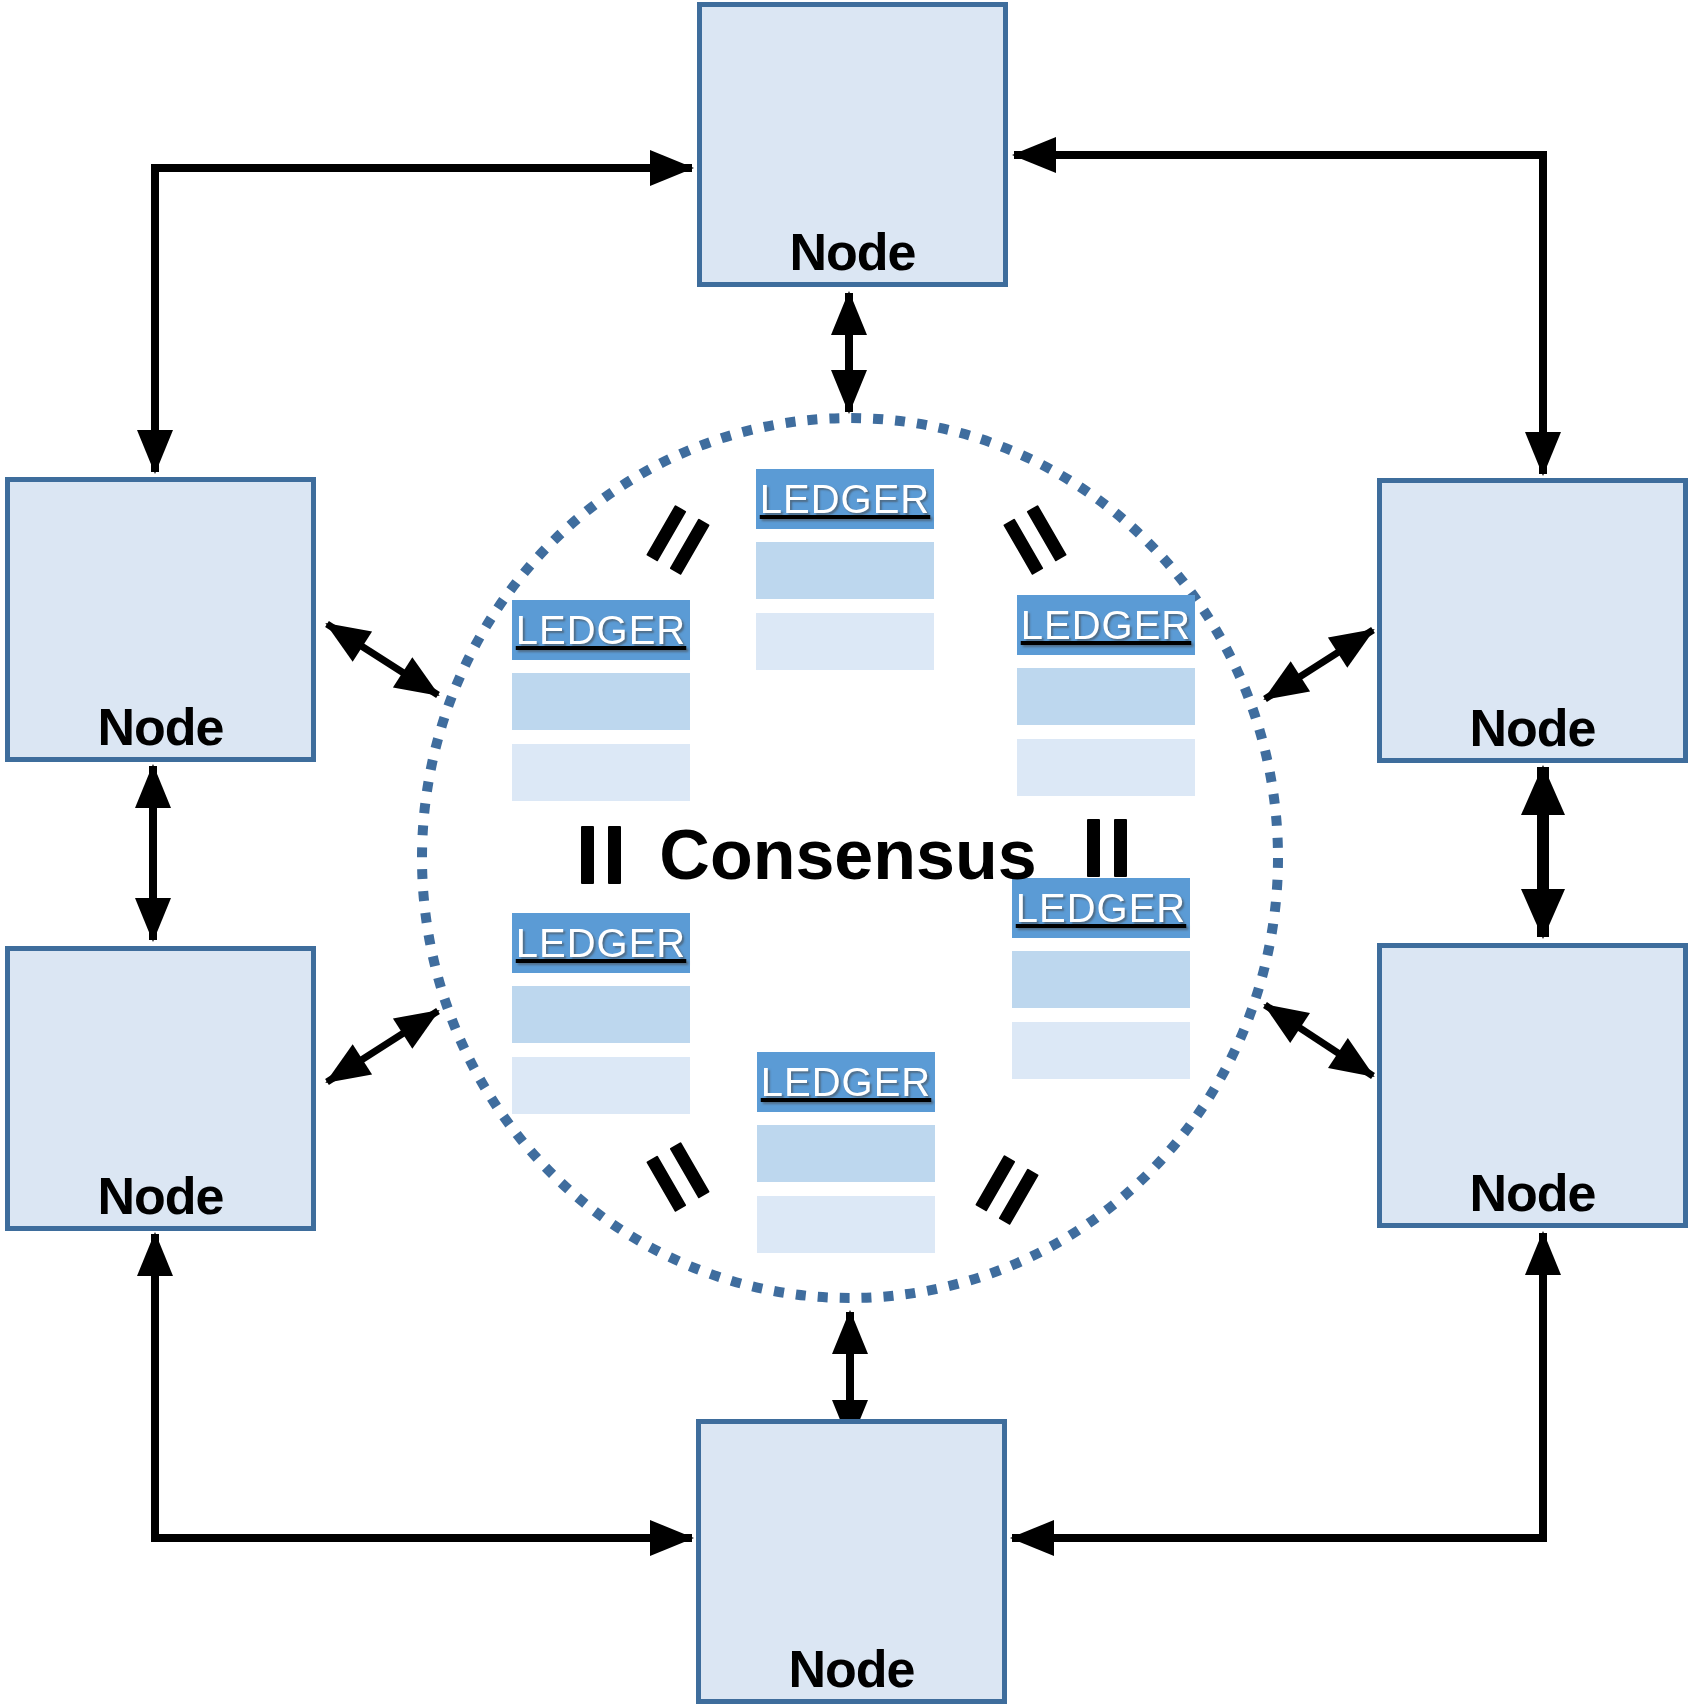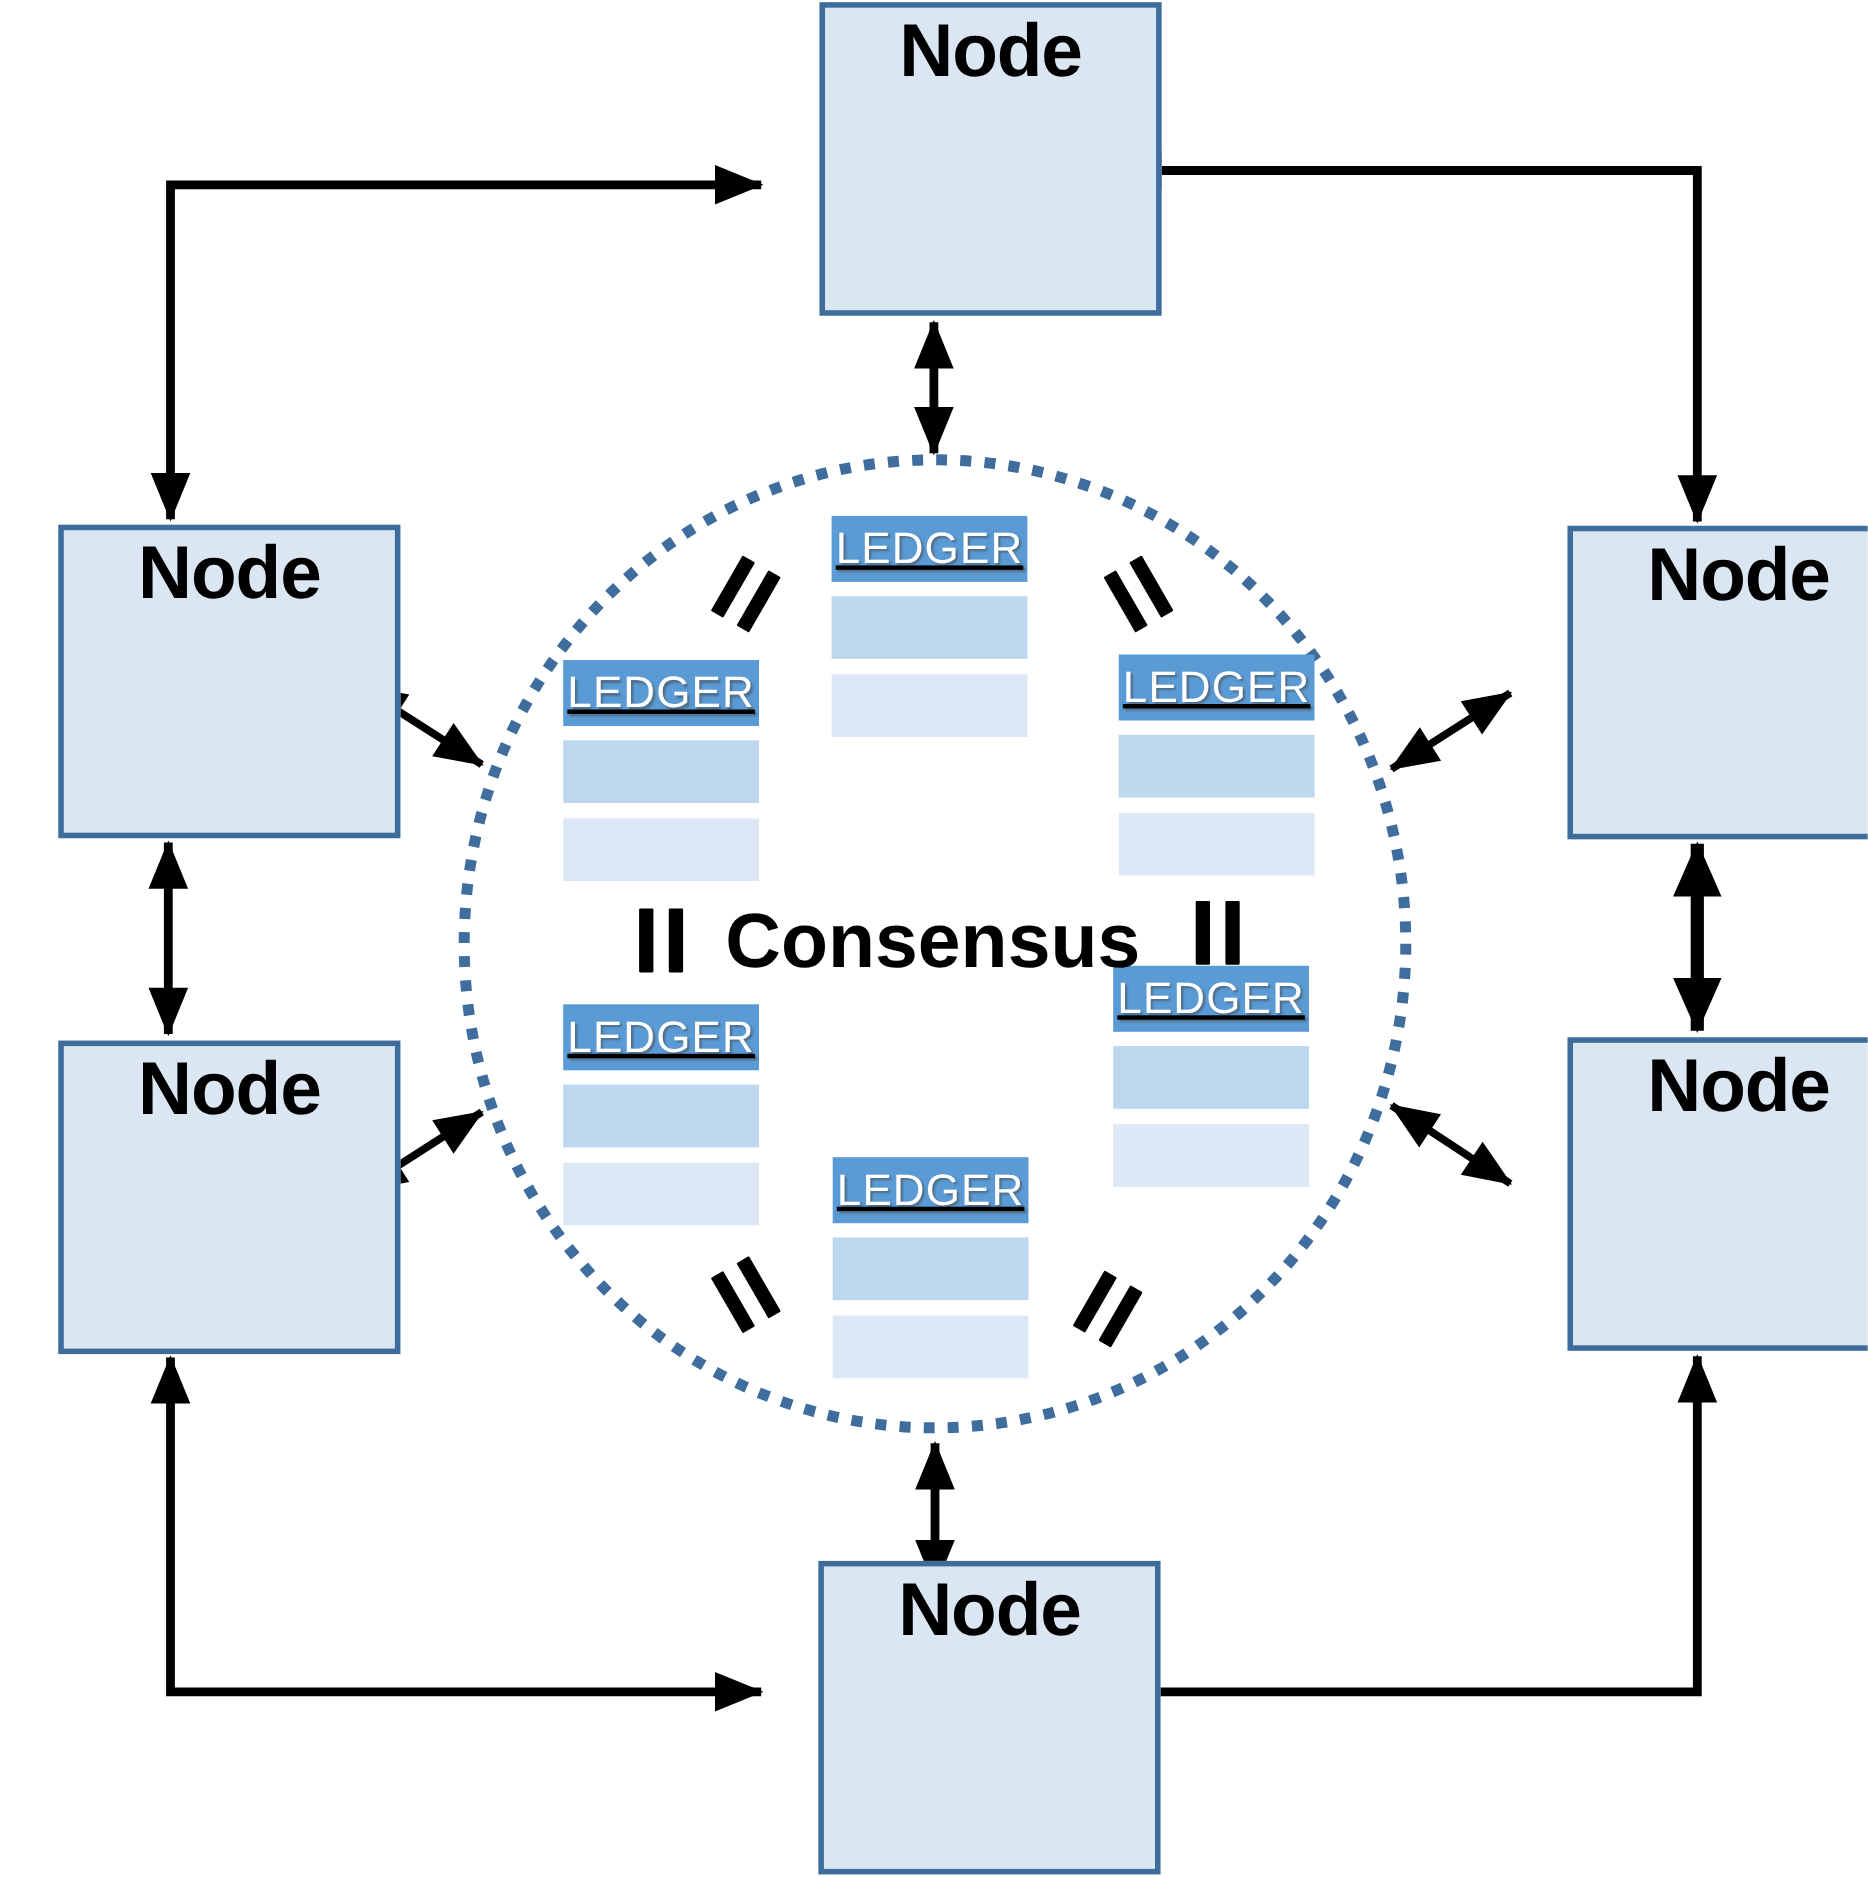--- a/index.html
+++ b/index.html
@@ -4,24 +4,23 @@
 <style>
   html,body{margin:0;padding:0;background:#fff;}
   .canvas{
     position:relative;width:1698px;height:1706px;background:#fff;overflow:hidden;
     font-family:"Liberation Sans", sans-serif;
   }
   .connector-layer{position:absolute;left:0;top:0;width:1698px;height:1706px;}
   .node{
     position:absolute;width:311px;height:285px;box-sizing:border-box;
     background:var(--node_fill,#dbe6f3);border:5px solid var(--node_border,#3e6d9c);
-    display:flex;align-items:flex-start;justify-content:center;
-    font-size:68px;font-weight:bold;color:var(--node_text,#000000);
+    display:flex;align-items:flex-end;justify-content:center;
+    font-size:52px;font-weight:bold;color:var(--node_text,#000000);
     letter-spacing:-1px;
-    margin-left:48px;
   }
   .node-top{left:697px;top:2px;}
   .node-left-upper{left:5px;top:477px;}
   .node-left-lower{left:5px;top:946px;}
   .node-right-upper{left:1377px;top:478px;}
   .node-right-lower{left:1377px;top:943px;}
   .node-bottom{left:696px;top:1419px;}
   .ledger{position:absolute;width:178px;text-decoration:underline;}
   .ledger-header{
     height:60px;background:var(--ledger_header,#5b9bd5);

